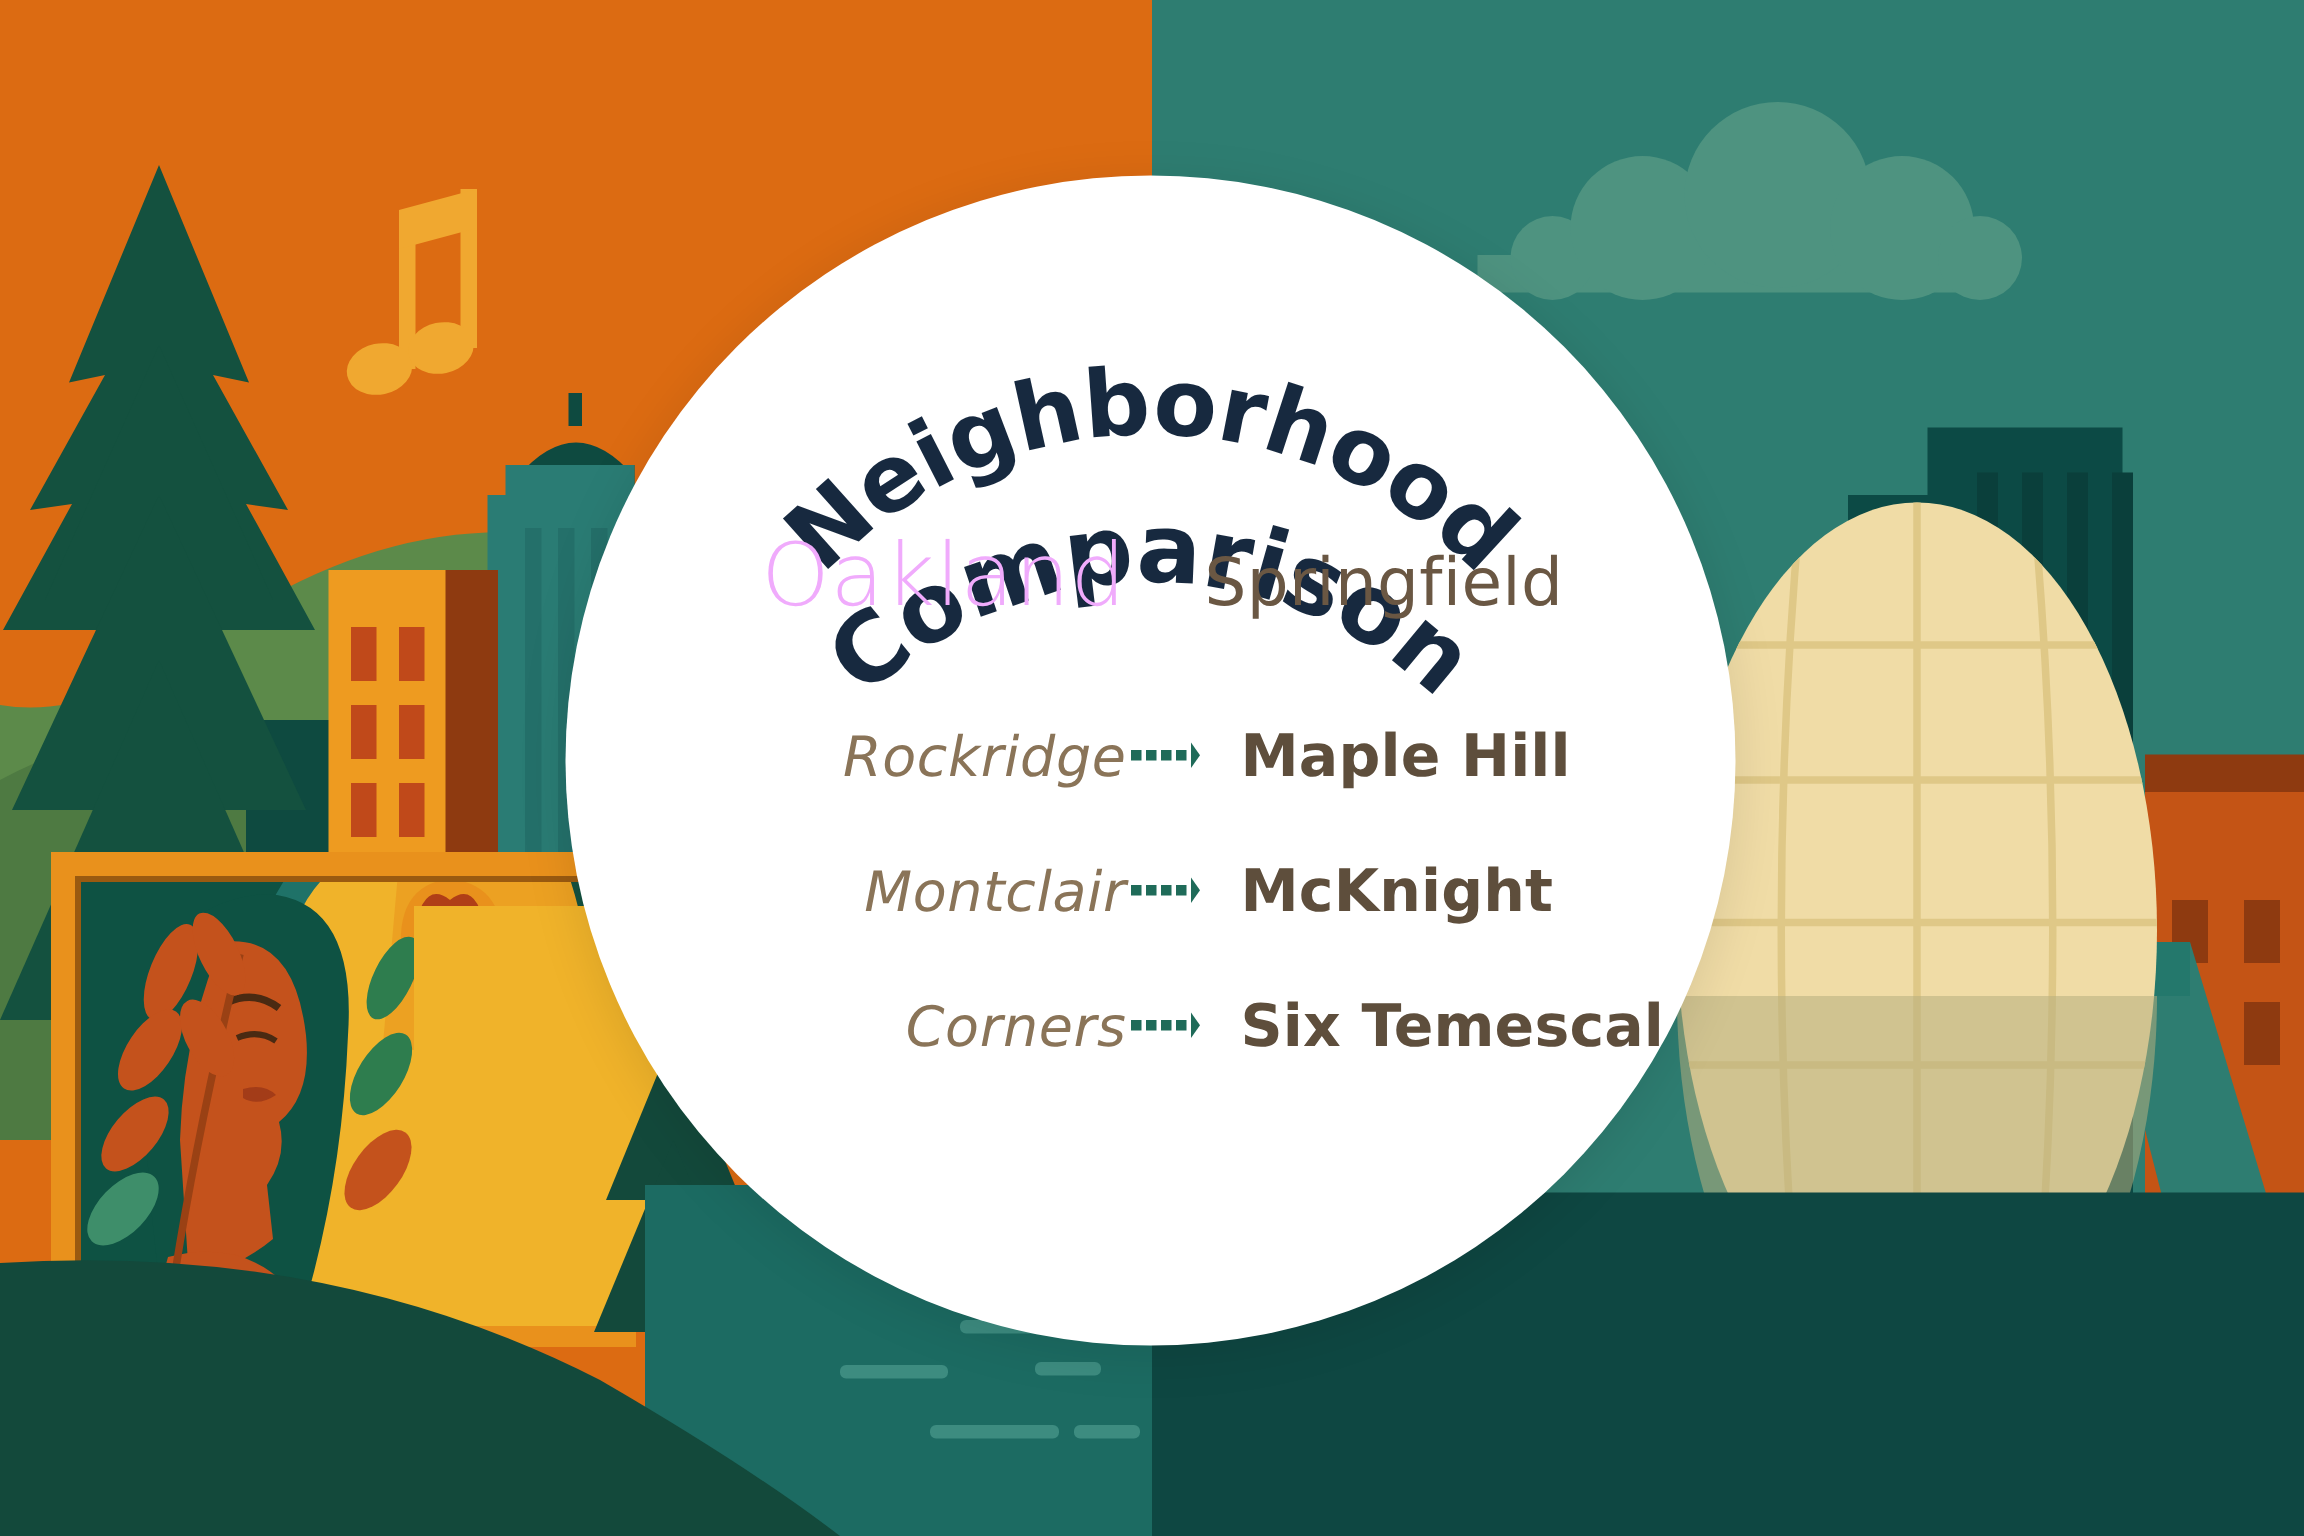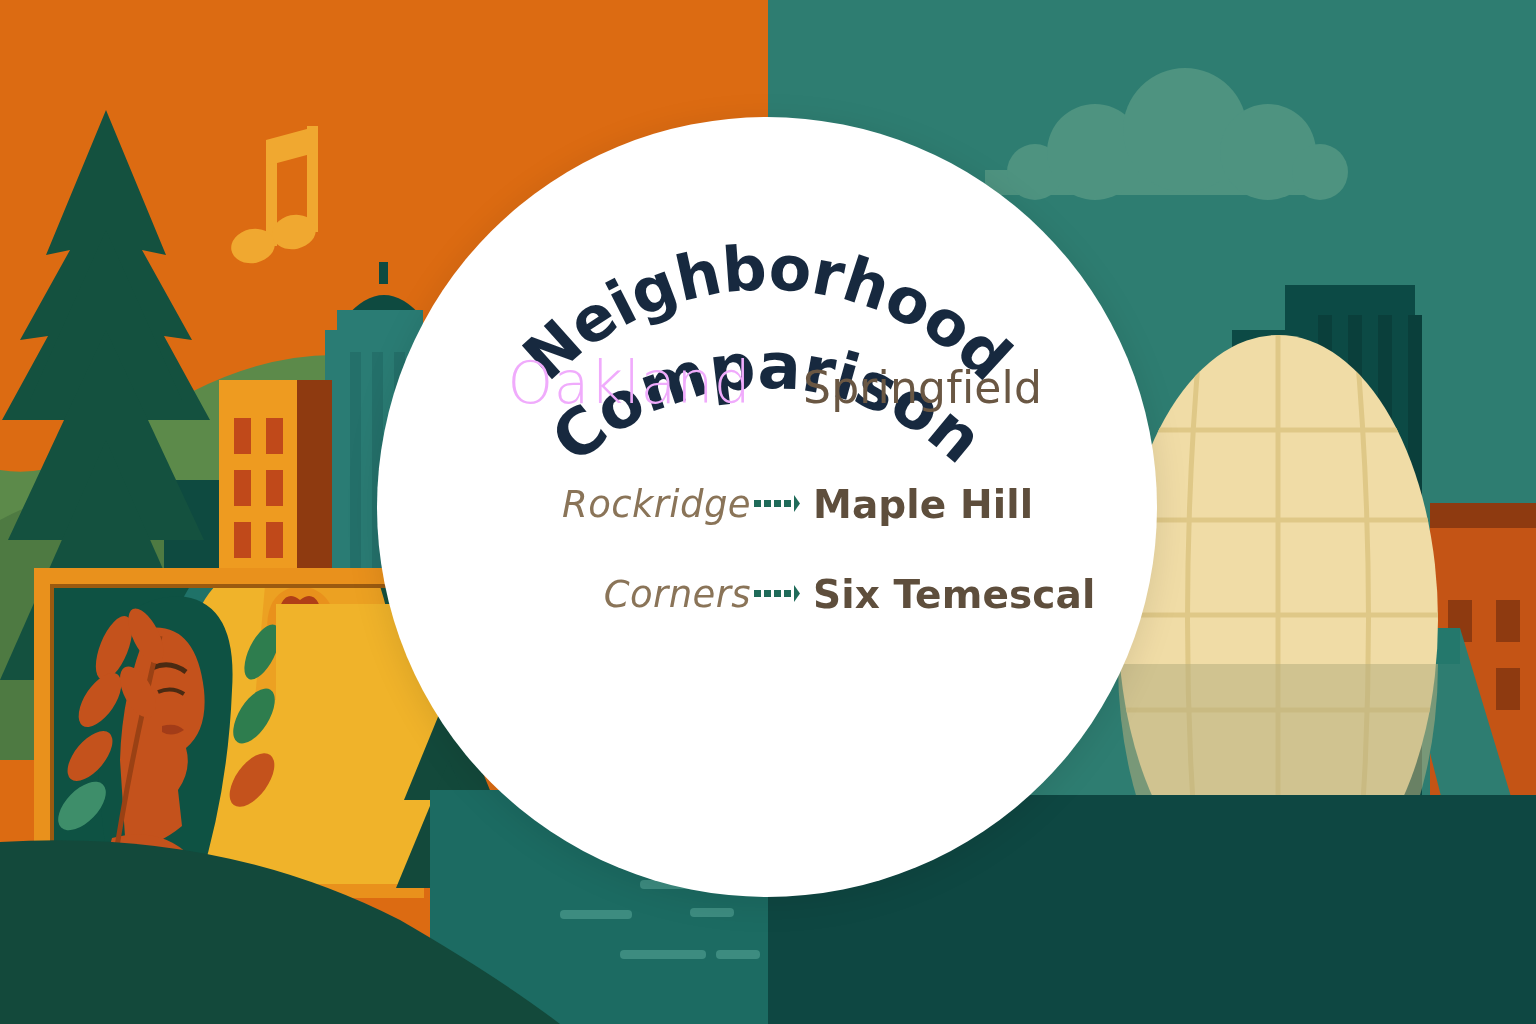--- a/index.html
+++ b/index.html
@@ -87,21 +87,21 @@
     align-items:center;
     justify-content:center;
     flex-shrink:0;
   }
   .nb-right {
     font-size:39px;
     font-weight:bold;
     color:#5E4E3C;
     letter-spacing:.1px;
     white-space:nowrap;
-    margin-left:10px;
+    margin-left:24px;
   }
 </style>
 </head>
 <body>
 
 <div id="stage">
 
   <svg id="bg" viewBox="0 0 1536 1024" width="1536" height="1024">
     <defs>
       <clipPath id="clipLeft">
@@ -318,20 +318,33 @@
             <rect x="0" y="6" width="7" height="7" fill="#1F6B59"></rect>
             <rect x="10" y="6" width="7" height="7" fill="#1F6B59"></rect>
             <rect x="20" y="6" width="7" height="7" fill="#1F6B59"></rect>
             <rect x="30" y="6" width="7" height="7" fill="#1F6B59"></rect>
             <path d="M40 1 L46 9.5 L40 18 Z" fill="#1F6B59"></path>
           </svg>
         </div>
         <div class="nb-right">Maple Hill</div>
       </div>
 
+      <div class="row">
+        <div class="nb-left">Montclair</div>
+        <div class="arrow">
+          <svg width="46" height="20" viewBox="0 0 46 20">
+            <rect x="0" y="6" width="7" height="7" fill="#1F6B59"></rect>
+            <rect x="10" y="6" width="7" height="7" fill="#1F6B59"></rect>
+            <rect x="20" y="6" width="7" height="7" fill="#1F6B59"></rect>
+            <rect x="30" y="6" width="7" height="7" fill="#1F6B59"></rect>
+            <path d="M40 1 L46 9.5 L40 18 Z" fill="#1F6B59"></path>
+          </svg>
+        </div>
+        <div class="nb-right">McKnight</div>
+      </div>
 
       <div class="row">
         <div class="nb-left">Corners</div>
         <div class="arrow">
           <svg width="46" height="20" viewBox="0 0 46 20">
             <rect x="0" y="6" width="7" height="7" fill="#1F6B59"></rect>
             <rect x="10" y="6" width="7" height="7" fill="#1F6B59"></rect>
             <rect x="20" y="6" width="7" height="7" fill="#1F6B59"></rect>
             <rect x="30" y="6" width="7" height="7" fill="#1F6B59"></rect>
             <path d="M40 1 L46 9.5 L40 18 Z" fill="#1F6B59"></path>

